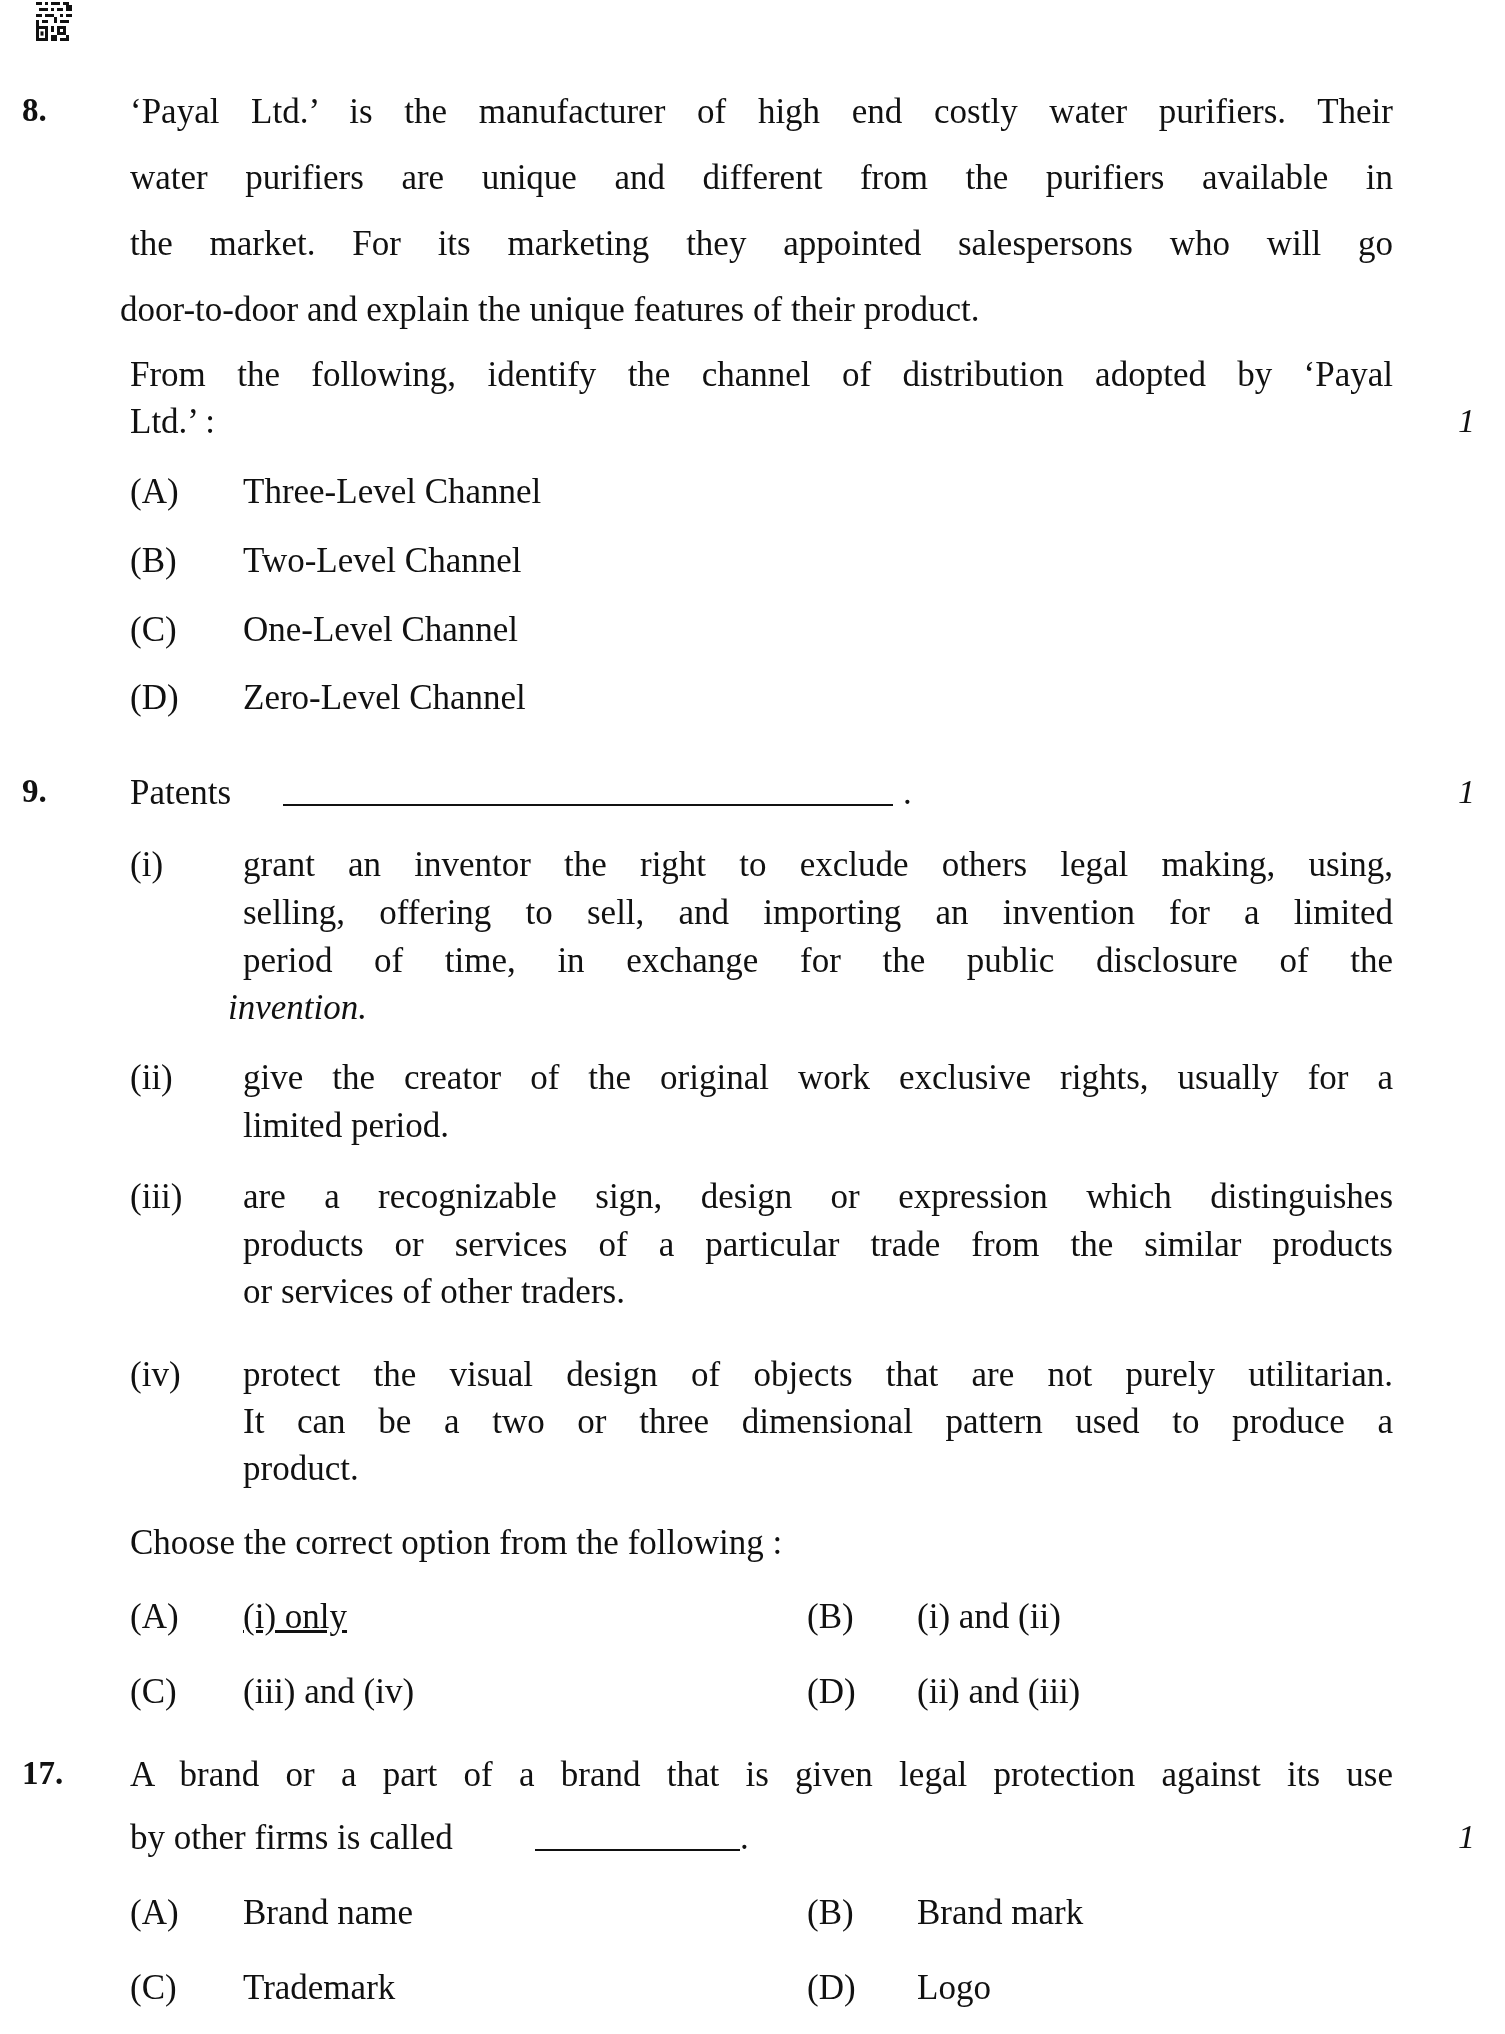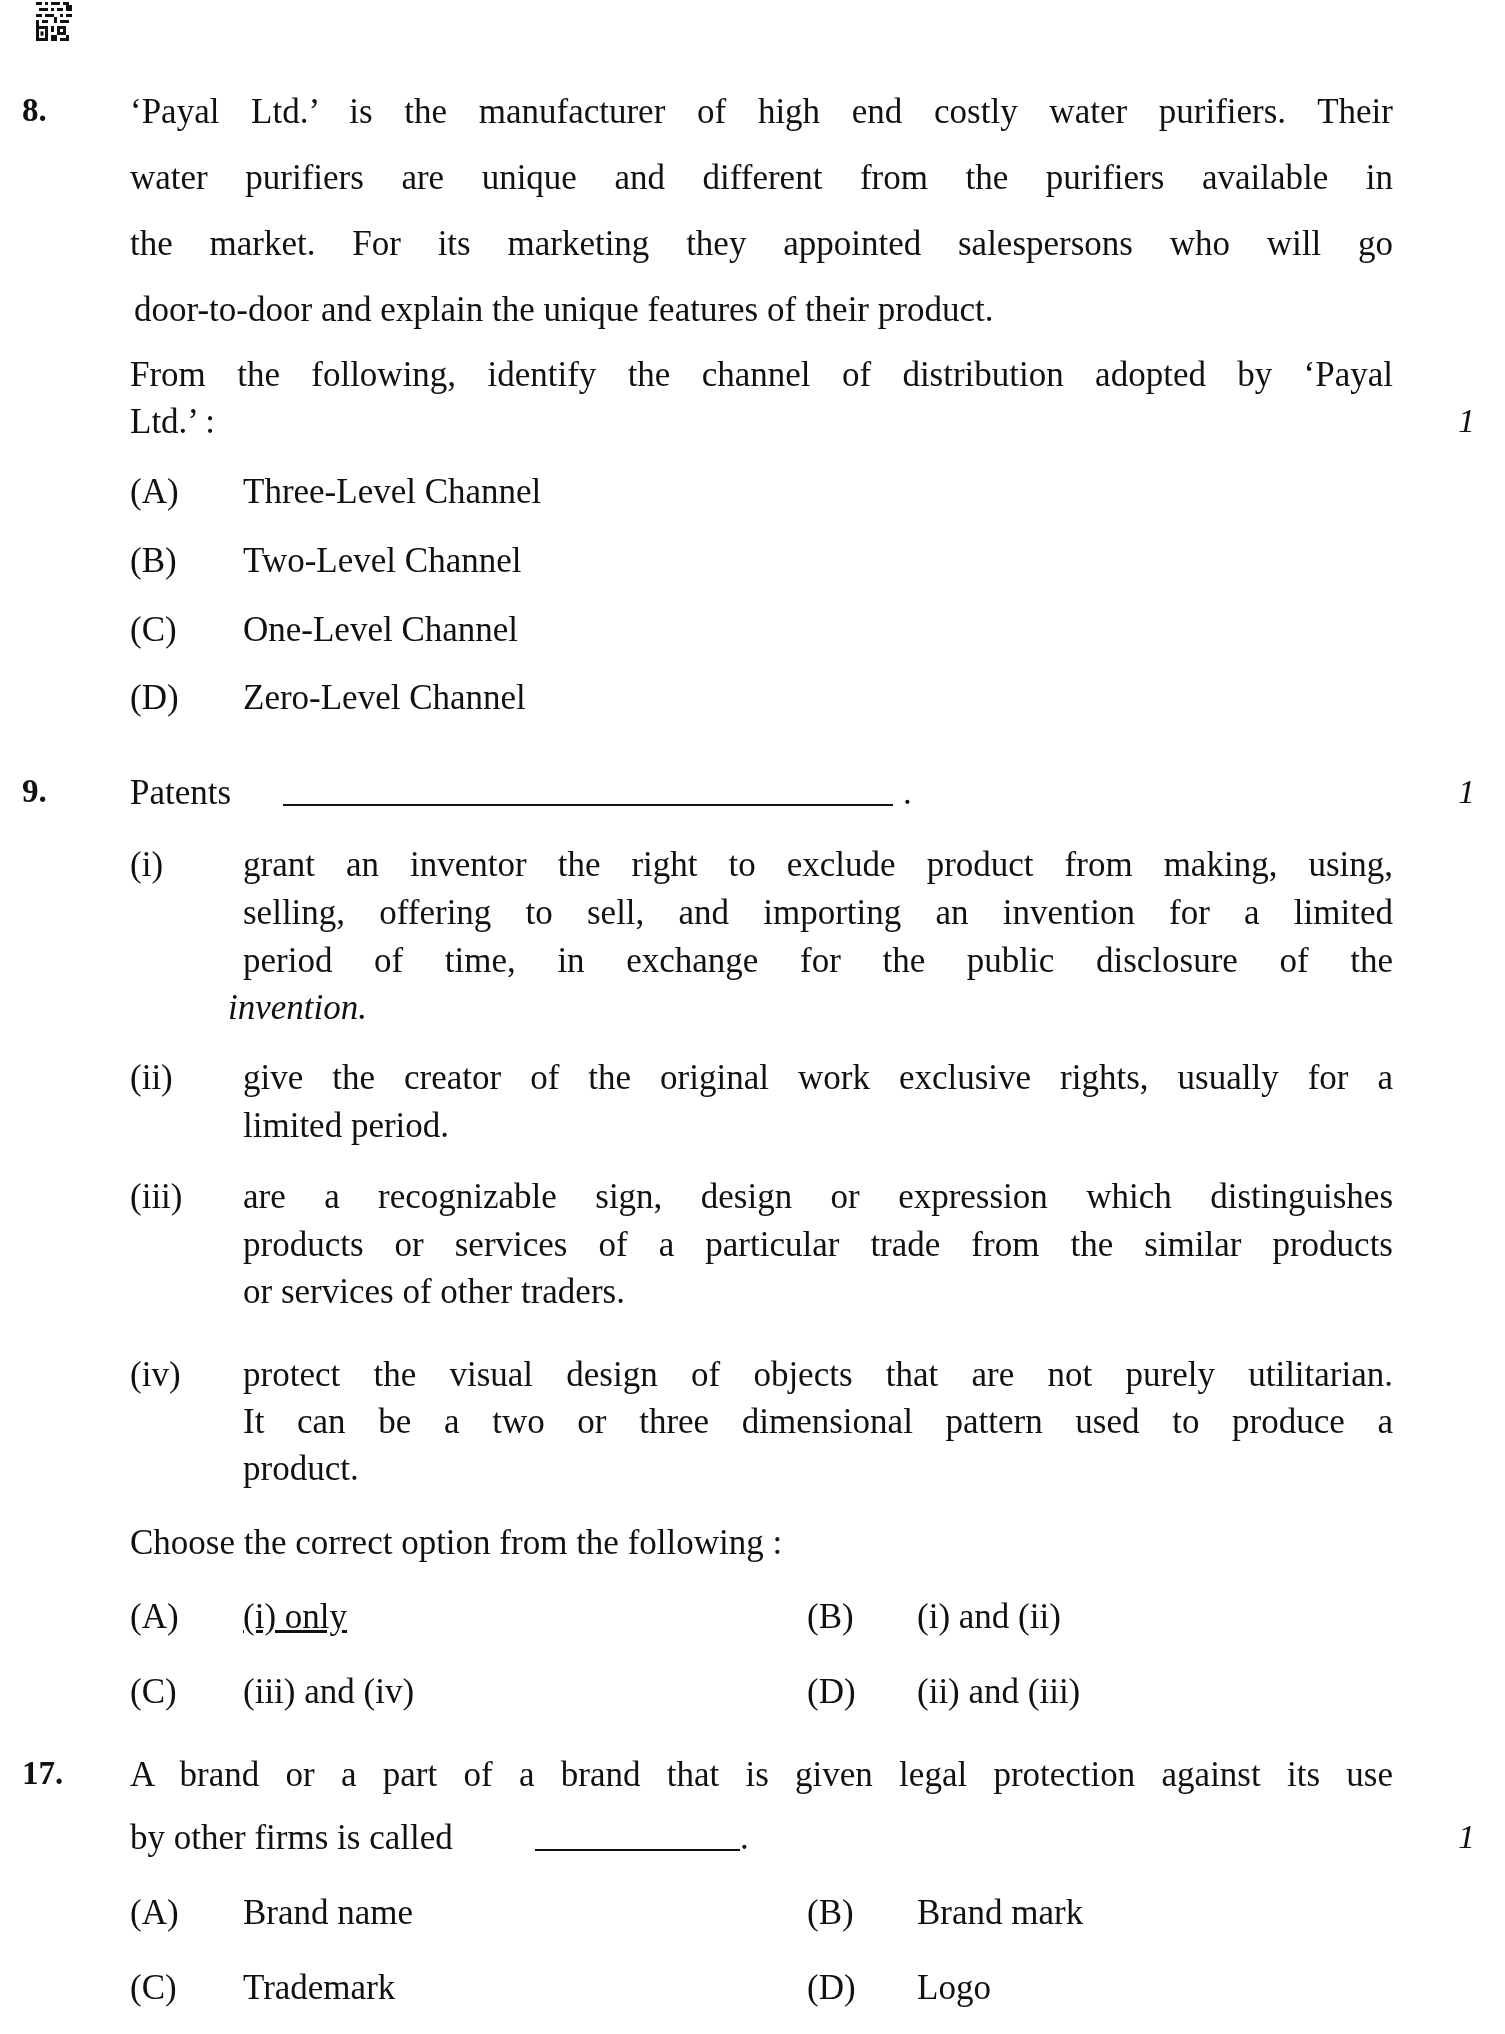--- a/index.html
+++ b/index.html
@@ -44,21 +44,21 @@
       <rect x="8" y="12" width="2" height="1"></rect>
       <rect x="10" y="11" width="1" height="2"></rect>
   </g>
 </svg>
 
 <div>
   <span class="qnum" style="left:22px; top:94px;">8.</span>
   <span class="just" style="left:130px; width:1263px; top:94px;">‘Payal Ltd.’ is the manufacturer of high end costly water purifiers. Their</span>
   <span class="just" style="left:130px; width:1263px; top:160px;">water purifiers are unique and different from the purifiers available in</span>
   <span class="just" style="left:130px; width:1263px; top:226px;">the market. For its marketing they appointed salespersons who will go</span>
-  <span class="ln" style="left:134px; top:292px;">door-to-door and explain the unique features of their product.</span>
+  <span class="ln" style="left:120px; top:292px;">door-to-door and explain the unique features of their product.</span>
   <span class="just" style="left:130px; width:1263px; top:357px;">From the following, identify the channel of distribution adopted by ‘Payal</span>
   <span class="ln" style="left:130px; top:404px;">Ltd.’ :</span>
   <span class="mark" style="top:404px;">1</span>
 
   <div>
     <span class="ln" style="left:130px; top:474px;">(A)</span>
     <span class="ln" style="left:243px; top:474px;">Three-Level Channel</span>
   </div>
   <div>
     <span class="ln" style="left:130px; top:543px;">(B)</span>
@@ -76,21 +76,21 @@
 
 <div>
   <span class="qnum" style="left:22px; top:775px;">9.</span>
   <span class="ln" style="left:130px; top:775px;">Patents</span>
   <span style="position:absolute; left:283px; top:804px; width:610px; border-bottom:2px solid #111;"></span>
   <span class="ln" style="left:903px; top:775px;">.</span>
   <span class="mark" style="top:775px;">1</span>
 
   <div>
     <span class="ln" style="left:130px; top:847px;">(i)</span>
-    <span class="just" style="left:243px; width:1150px; top:847px;">grant an inventor the right to exclude product from making, using,</span>
+    <span class="just" style="left:243px; width:1150px; top:847px;">grant an inventor the right to exclude others legal making, using,</span>
     <span class="just" style="left:243px; width:1150px; top:895px;">selling, offering to sell, and importing an invention for a limited</span>
     <span class="just" style="left:243px; width:1150px; top:943px;">period of time, in exchange for the public disclosure of the</span>
     <span class="ln" style="left:228px; top:990px;font-style:italic;">invention.</span>
   </div>
   <div>
     <span class="ln" style="left:130px; top:1060px;">(ii)</span>
     <span class="just" style="left:243px; width:1150px; top:1060px;">give the creator of the original work exclusive rights, usually for a</span>
     <span class="ln" style="left:243px; top:1108px;">limited period.</span>
   </div>
   <div>

